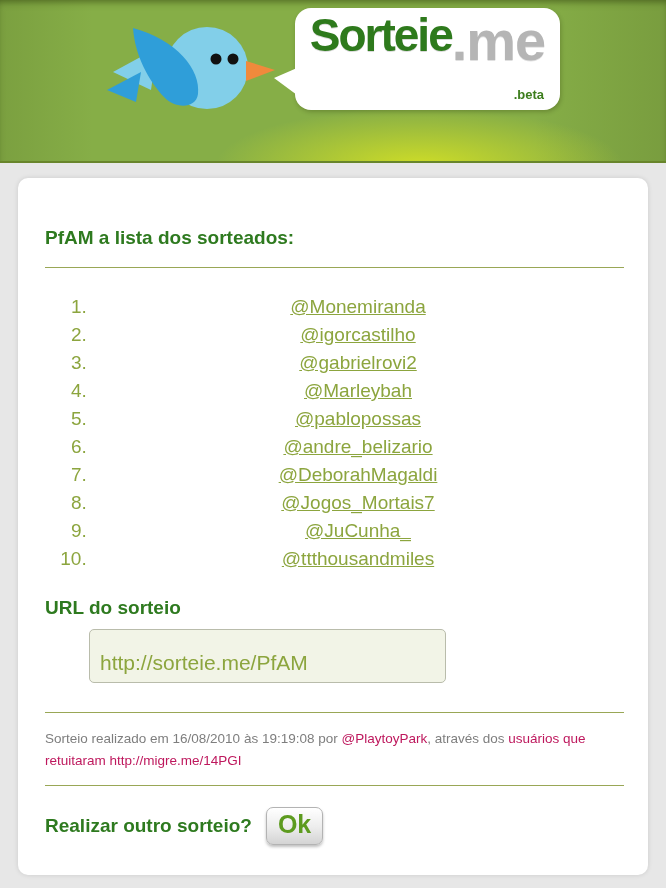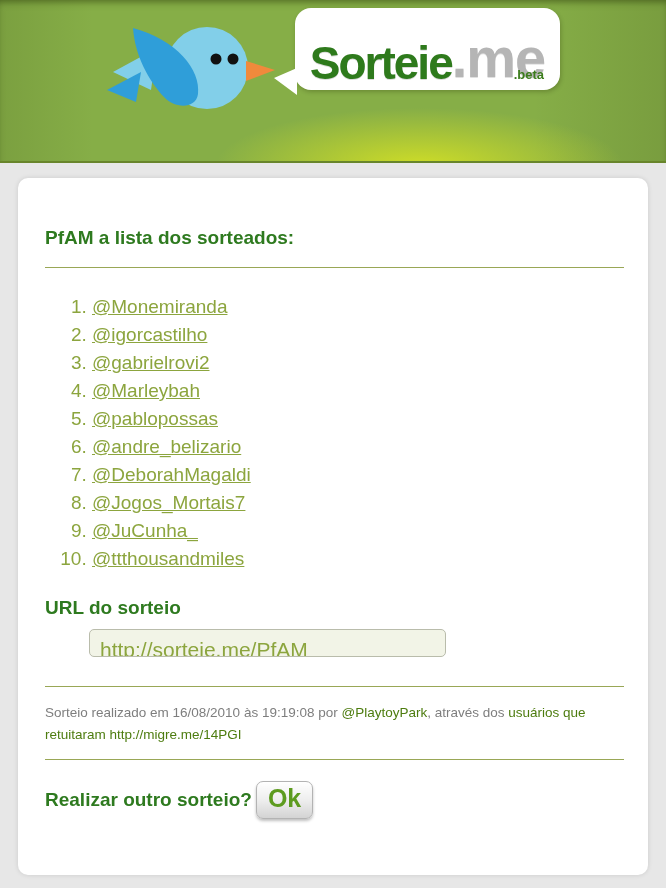--- a/index.html
+++ b/index.html
@@ -17,25 +17,25 @@
       radial-gradient(ellipse 300px 85px at 63% 103%, rgba(214,226,36,0.90), rgba(214,226,36,0) 68%),
       linear-gradient(90deg, rgba(25,35,0,0.10), rgba(25,35,0,0) 14%, rgba(25,35,0,0) 80%, rgba(25,35,0,0.12)),
       #86ae47;
     border-bottom:2px solid #68852b;
     box-shadow: inset 0 5px 7px -3px rgba(40,55,8,0.55);
   }
   .bird { position:absolute; left:105px; top:12px; }
 
   .logo-bubble {
     position:absolute; left:295px; top:8px;
-    width:265px; height:82px;
+    width:265px; height:102px;
     background:#fff;
     border-radius:16px;
     box-shadow:1px 2px 4px rgba(30,40,5,0.25);
-    display:flex; align-items:flex-end; justify-content:center;
+    display:flex; align-items:flex-start; justify-content:center;
     cursor:pointer;
   }
   .logo-bubble::before {
     content:"";
     position:absolute; left:-21px; top:60px;
     width:0; height:0;
     border-top:10px solid transparent;
     border-bottom:17px solid transparent;
     border-right:23px solid #fff;
   }
@@ -59,53 +59,53 @@
   hr.rule {
     border:0; border-top:1px solid #99a756; height:0;
     margin:18px 0 0 0;
   }
   ol.winners {
     margin:25px 0 0 0;
     padding-left:47px;
     list-style:decimal;
   }
   ol.winners li {
-    font-size:19px; line-height:28px; color:#8ca53e;
+    font-size:19px; line-height:28px; color:#8ca53e;text-align:center;
   }
   ol.winners a, .info-line a {
     color:#8ca53e; text-decoration:underline; cursor:pointer;
   }
   h2.url-heading { margin-top:24px; }
   .url-input {
     display:block;
     margin:10px 0 0 44px;
-    width:357px; height:28px;
+    width:357px; height:54px;
     background:#f2f4e7;
     border:1px solid #b9bcab;
     border-radius:5px;
     color:#8ca53e;
     font-family:"Liberation Sans", sans-serif;
     font-size:21px;
     padding:16px 10px 3px 10px;
   }
   hr.rule-2 { margin-top:29px; }
   .info-line {
     margin-top:15px;
     font-size:13.5px; line-height:22px; color:#7e7e7e;
     max-width:590px;
   }
-  .info-line a { color:#4d7c0f; text-decoration:none; }
+  .info-line a { color:#be185d; text-decoration:none; }
   hr.rule-3 { margin-top:13px; }
   .repeat-row {
     margin-top:21px;
     display:flex; align-items:center;
   }
   .repeat-question { font-size:19px; font-weight:bold; color:#2e7a1f;text-align:center; }
   .ok-button {
-    margin-left:4px;
+    margin-left:14px;
     font-family:"Liberation Sans", sans-serif;
     font-size:25px; font-weight:bold; color:#5d9b1f;
     background:linear-gradient(180deg, #ffffff 0%, #ececec 55%, #d3d3d3 100%);
     border:1px solid #b3b3b3;
     border-radius:7px;
     padding:2px 11px 5px 11px;
     box-shadow:0 2px 3px rgba(0,0,0,0.25), inset 0 1px 0 #fff;
     cursor:pointer;
   }
 </style>

